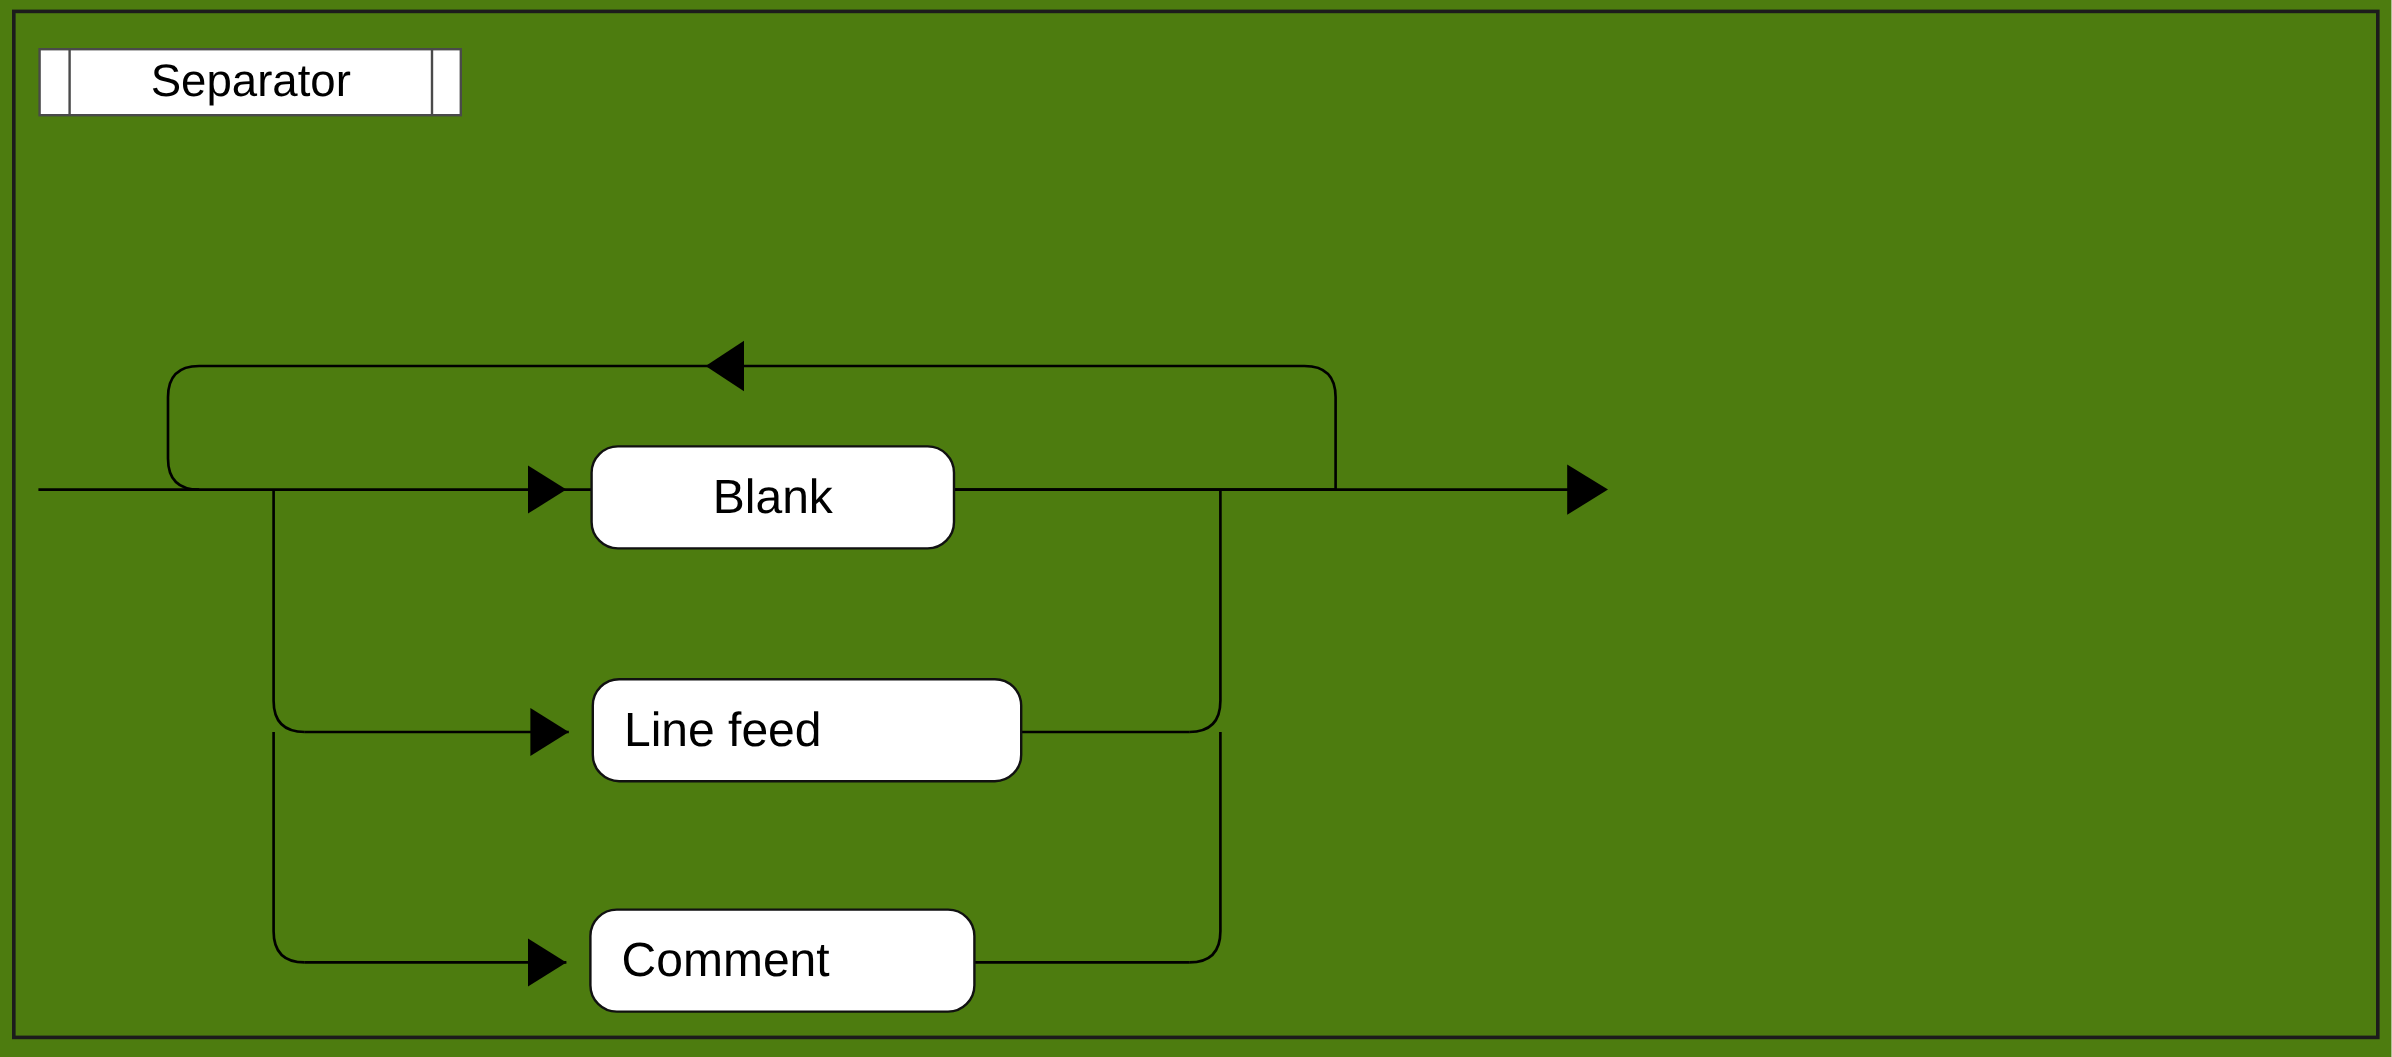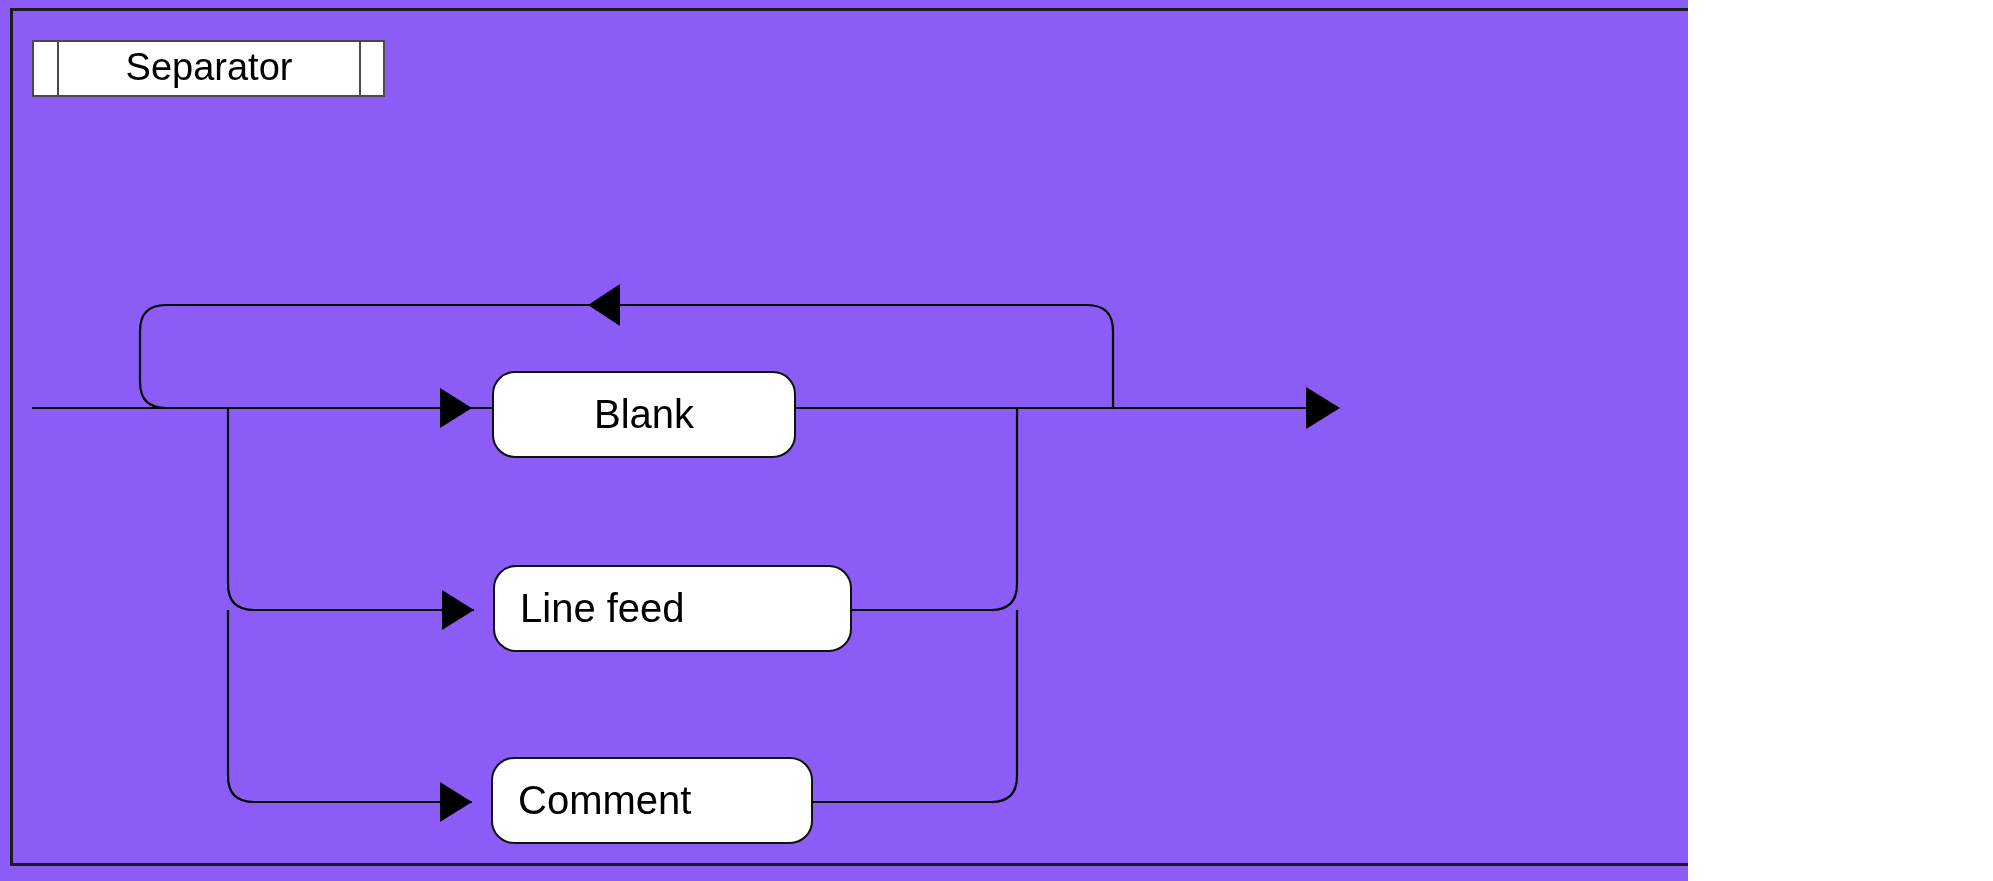--- a/index.html
+++ b/index.html
@@ -6,23 +6,23 @@
   html, body {
     margin: 0;
     padding: 0;
     background: #ffffff;
   }
   body {
     font-family: "Liberation Sans", sans-serif;
   }
   #canvas-wrap {
     position: relative;
-    width: 1688px;
+    width: 1993px;
     height: 881px;
-    background: #8b5cf6;
+    background: #4d7c0f;
     overflow: hidden;
   }
   svg#diagram {
     display: block;
     width: 1993px;
     height: 881px;
   }
   .rail {
     fill: none;
     stroke: #000000;

